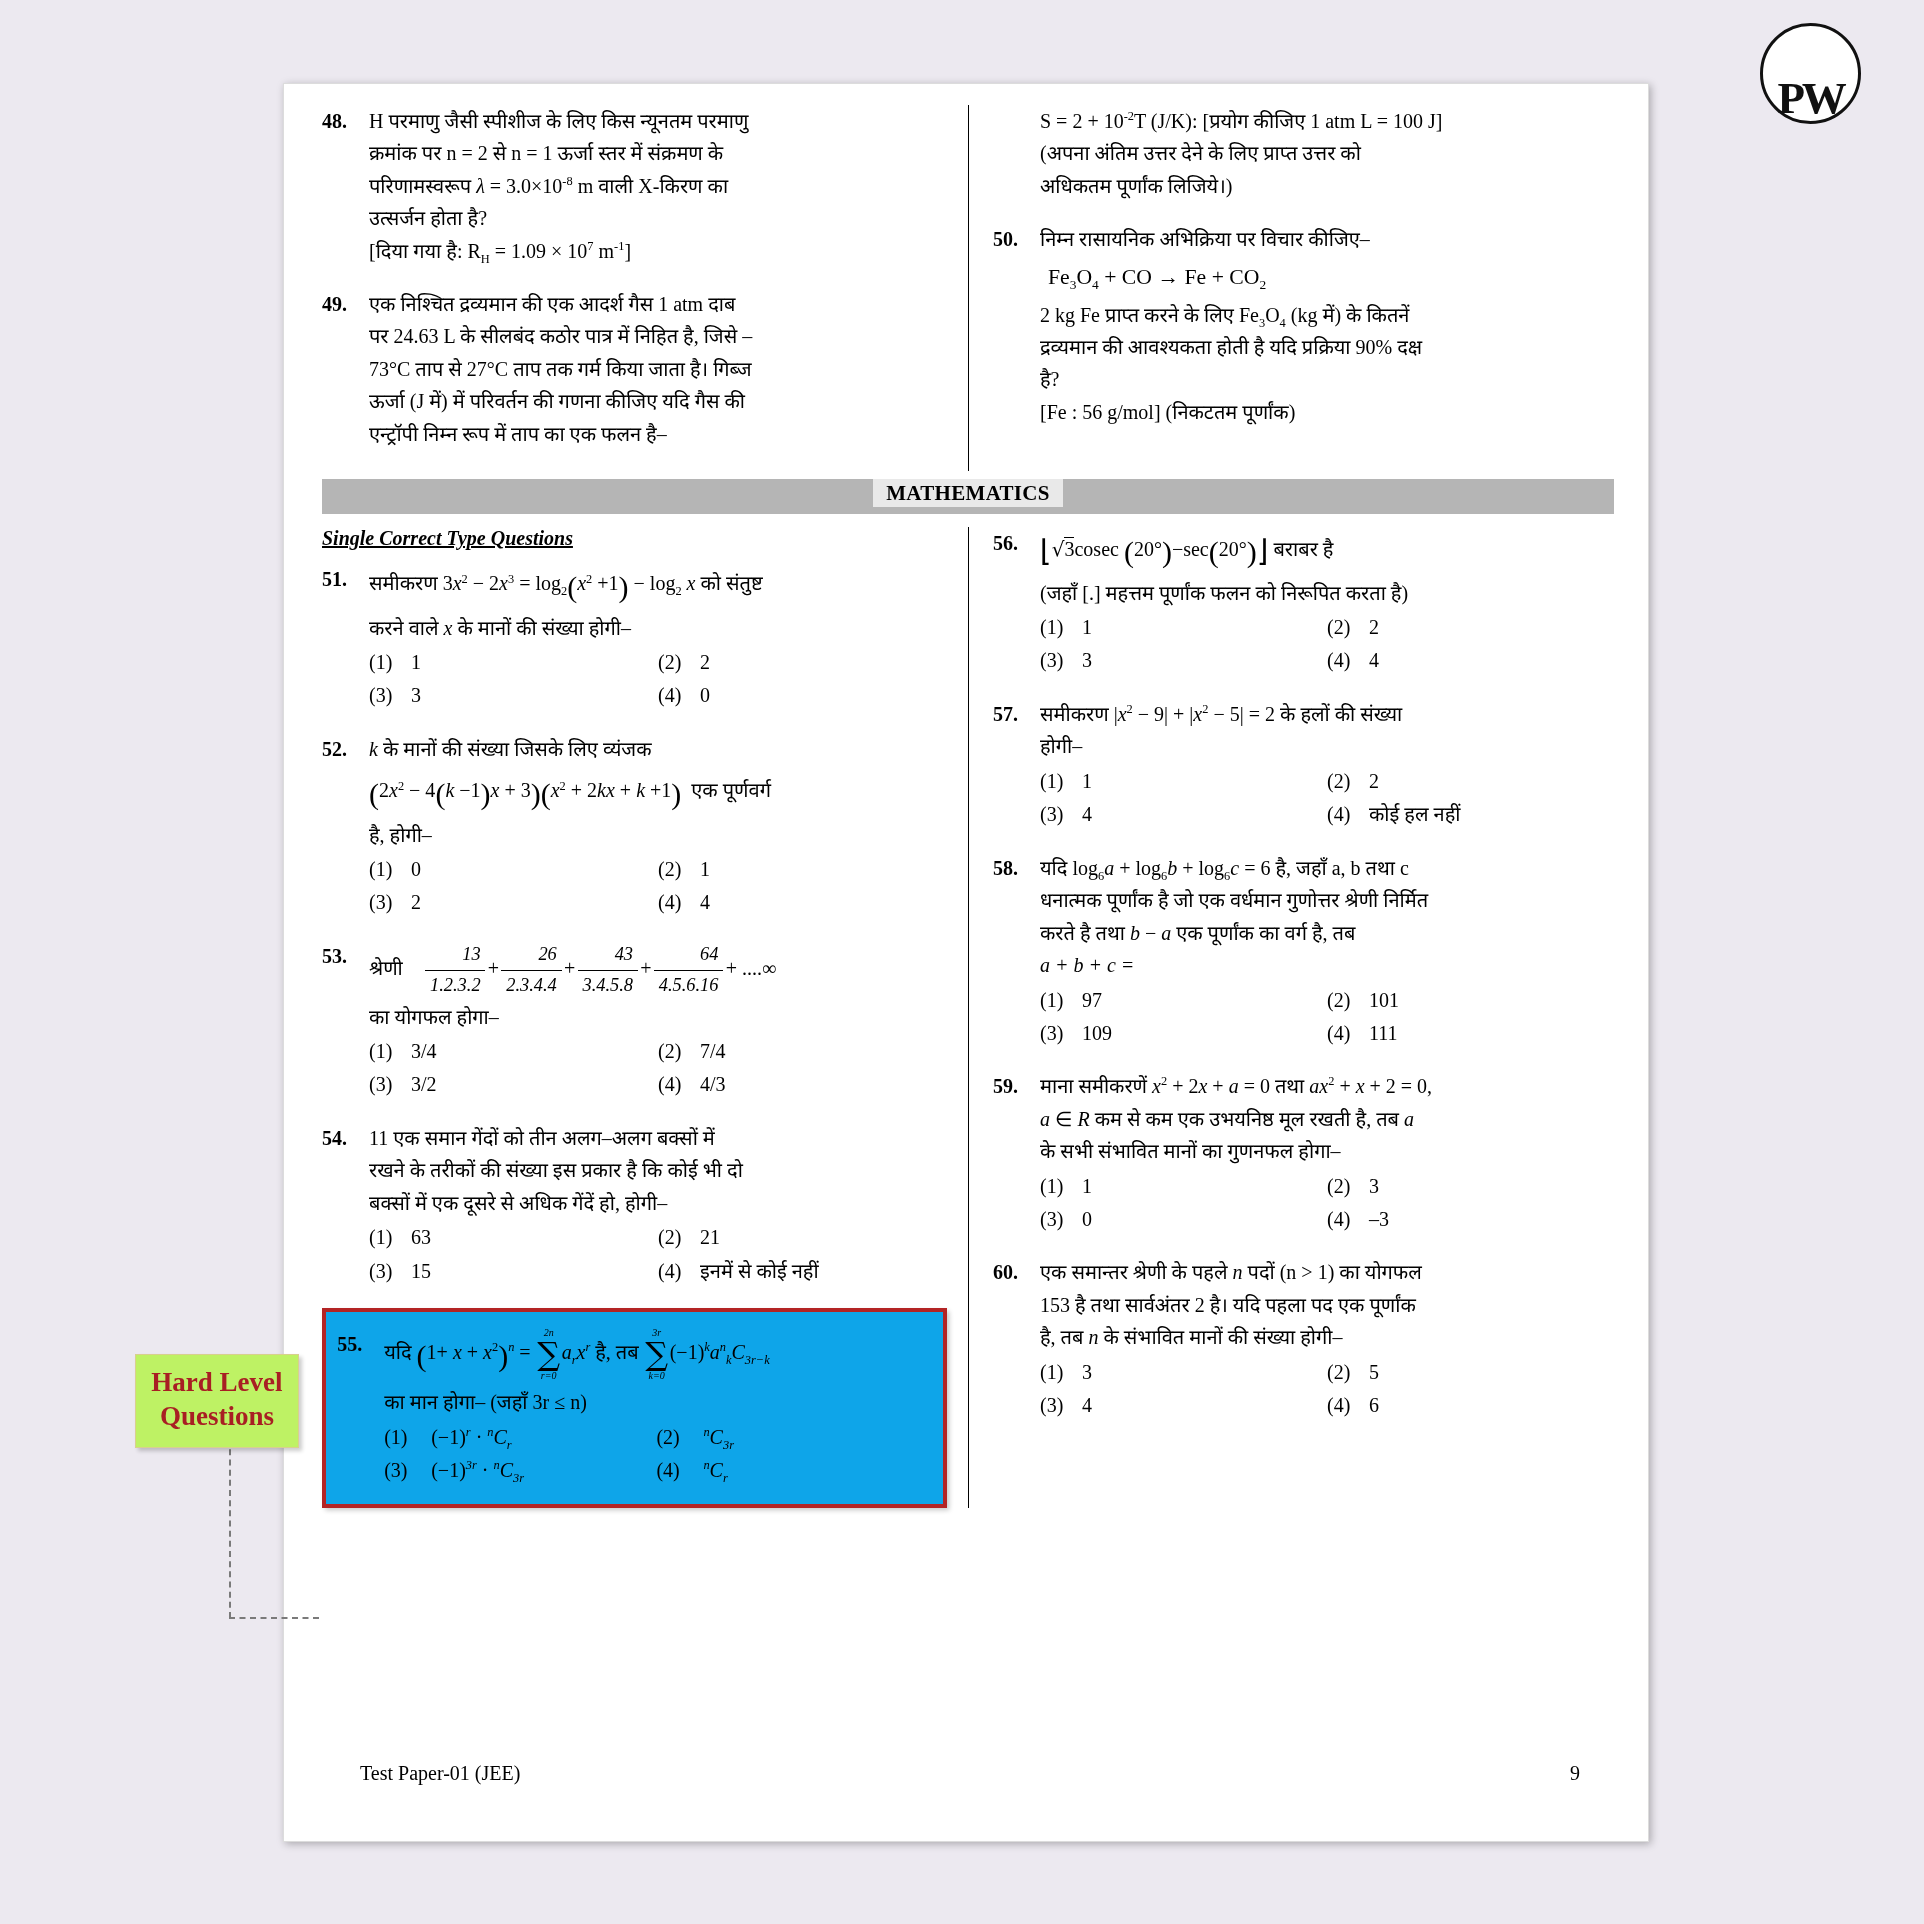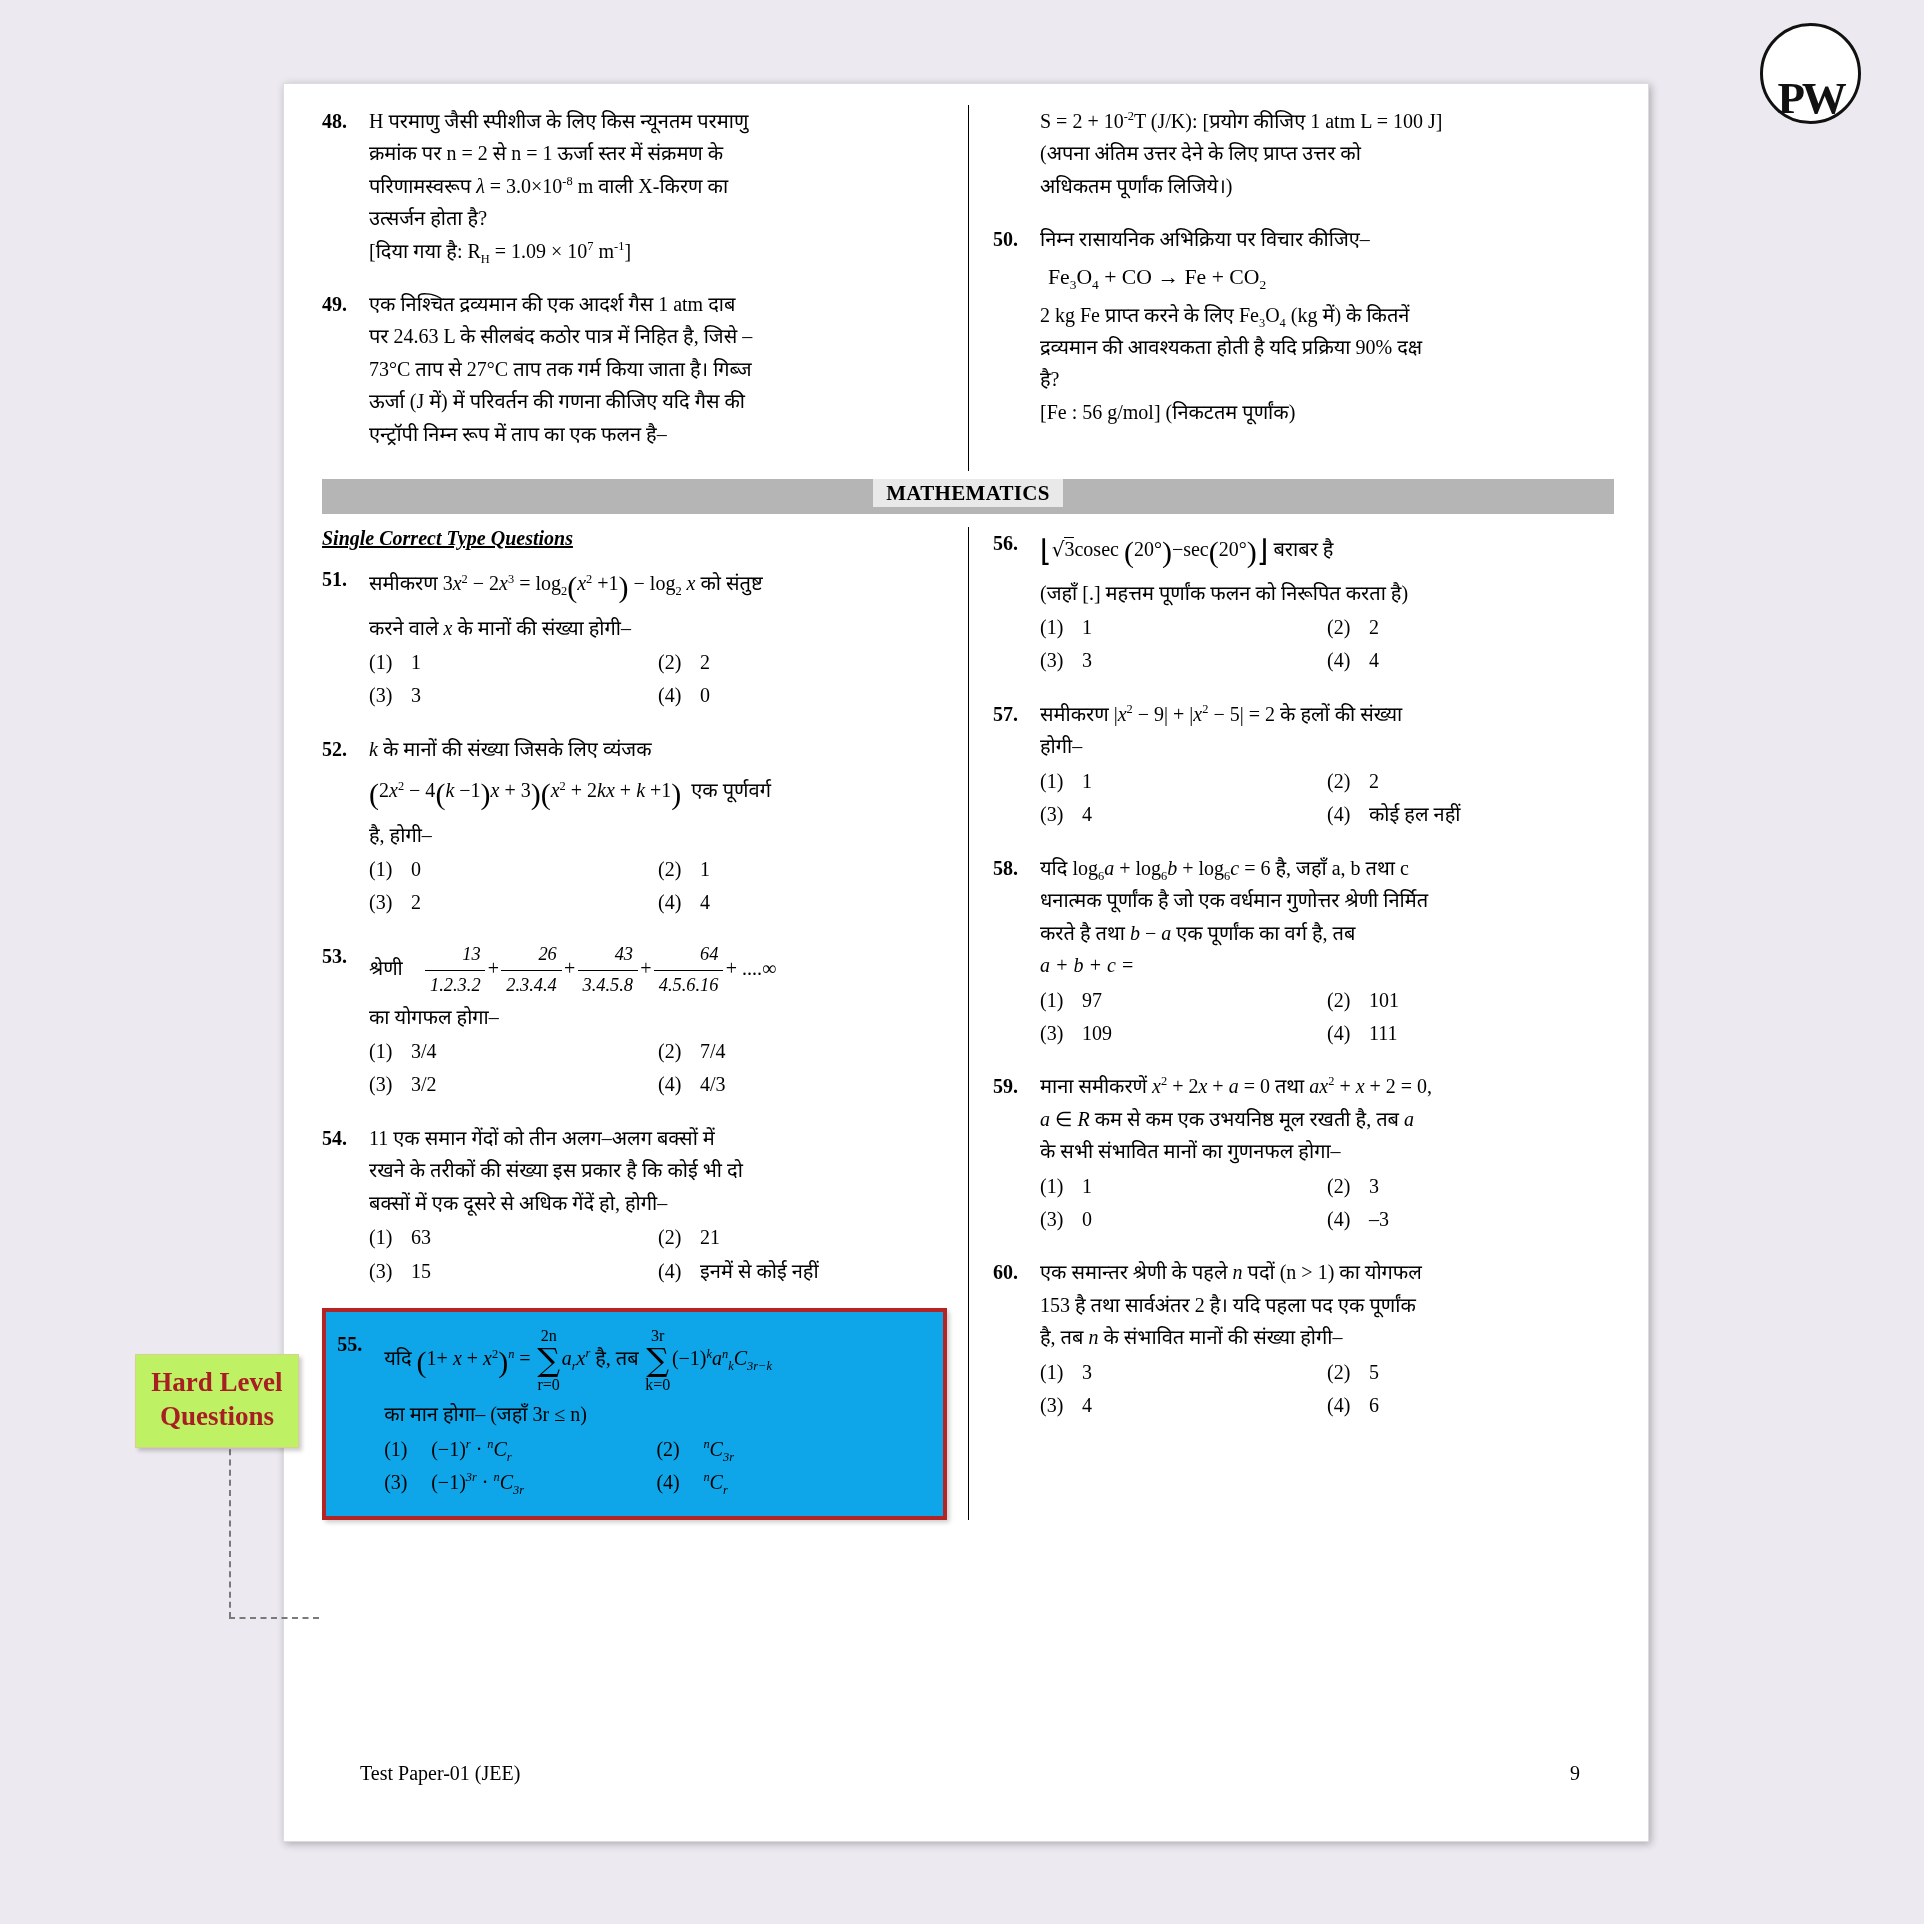--- a/index.html
+++ b/index.html
@@ -140,21 +140,21 @@
   }
   .frac .num { display: block; padding: 0 4.8px; font-size: 18.4px; }
   .frac .den { display: block; border-top: 1.3px solid #000; padding: 0 4.8px; font-size: 18.4px; }
   .sigma {
     display: inline-block;
     vertical-align: middle;
     text-align: center;
     margin: 0 1.6px;
     line-height: 1.02;
   }
-  .sigma .lim { display: block; font-size: 16px; }
+  .sigma .lim { display: block; font-size: 10px; font-style: italic; }
   .sigma .sg { display: block; font-size: 32px; font-family: "DejaVu Serif", serif; }
   .bigparen { font-size: 1.5em; vertical-align: -0.22em; font-family: "Liberation Serif", serif; }
   .floorl, .floorr { font-size: 1.5em; vertical-align: -0.18em; font-family: "DejaVu Sans", sans-serif; }
   .rad { font-family: "DejaVu Serif", serif; }
   .ovl { border-top: 1.1px solid #000; padding-top: 0px; }
 
   
   .redbox {
     border: 4.8px solid #b32425;
     padding: 16px 14.4px 17.6px 11.2px;

